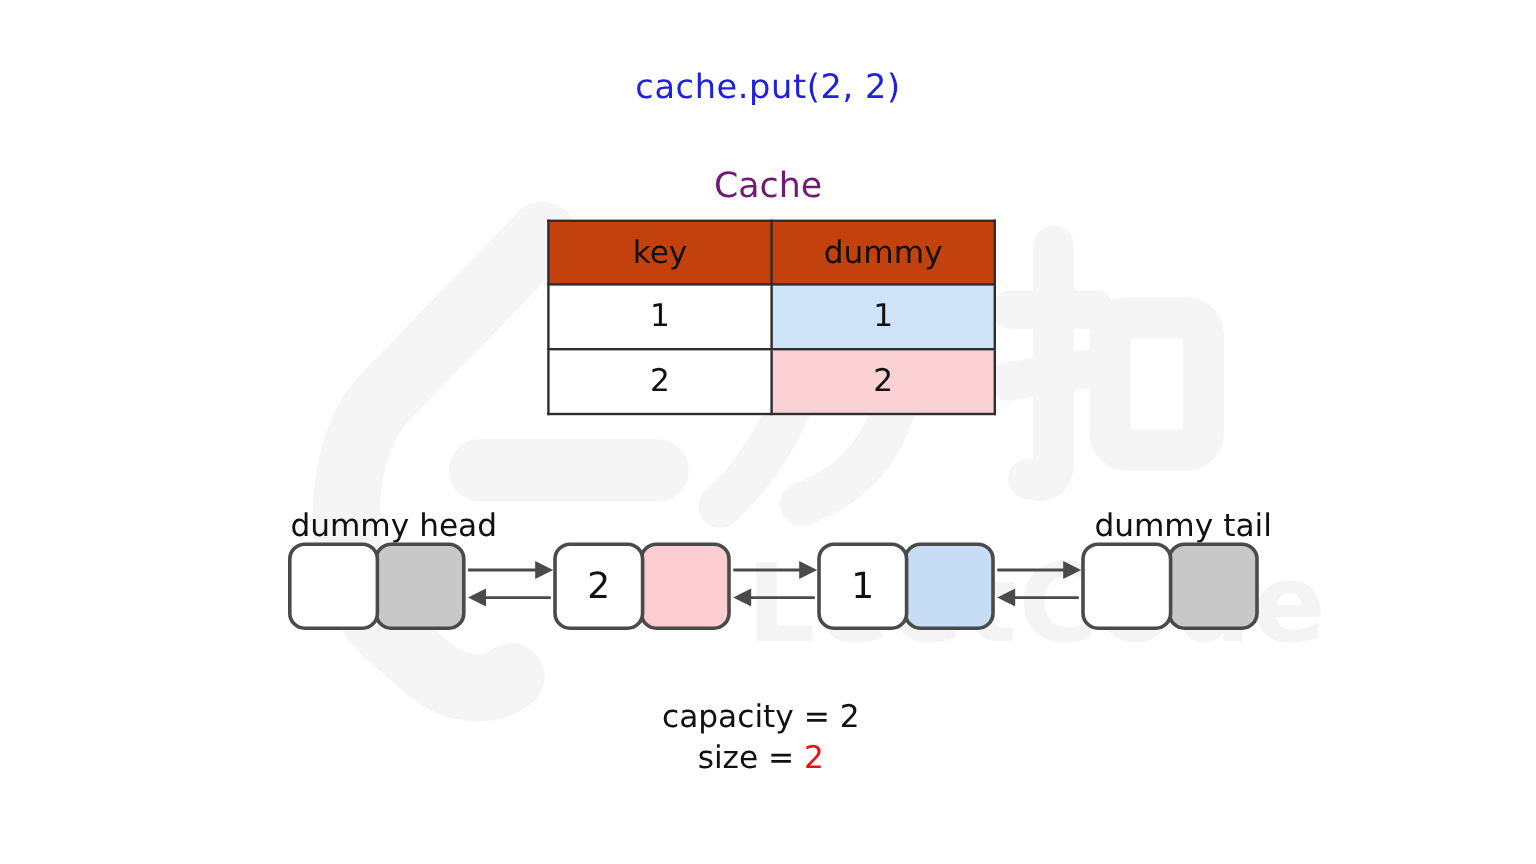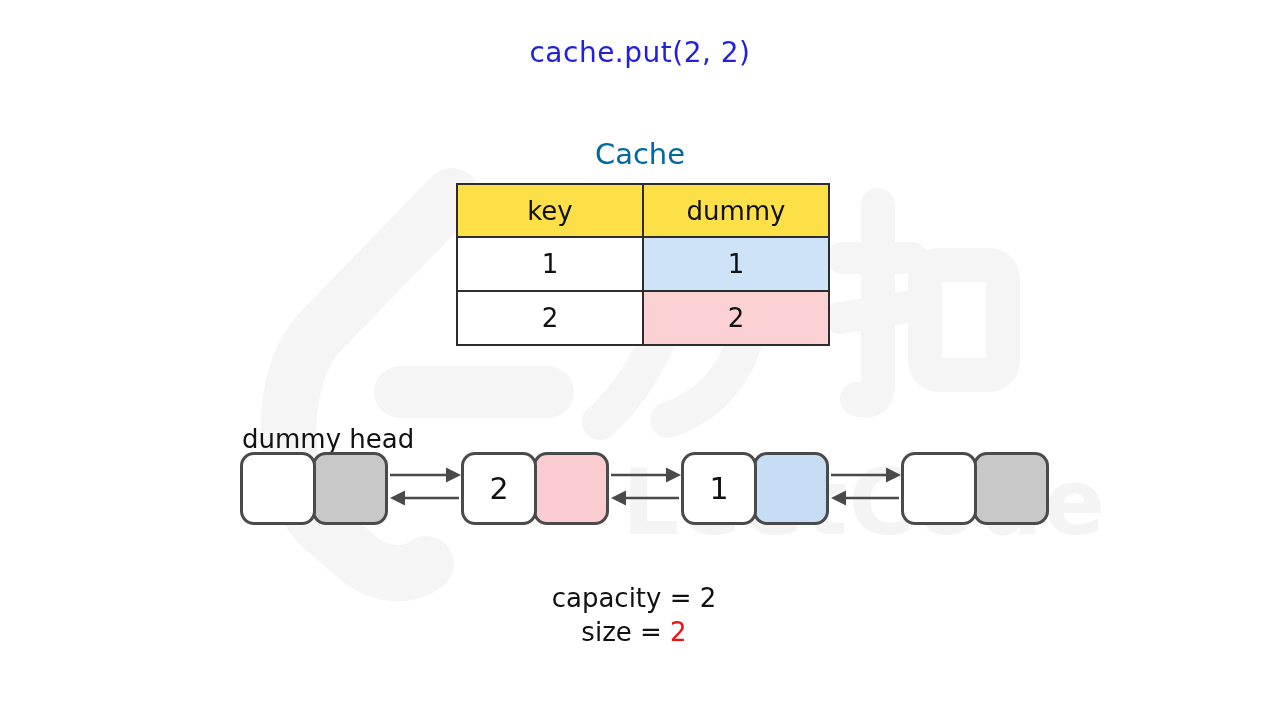--- a/index.html
+++ b/index.html
@@ -7,36 +7,36 @@
     position:relative; width:1280px; height:720px; overflow:hidden;
     background:#ffffff;
     font-family:"DejaVu Sans", "Liberation Sans", sans-serif;
     color:#111111;
   }
   .layer { position:absolute; left:0; top:0; width:1280px; height:720px; pointer-events:none; }
   #watermark-svg { z-index:0; }
   #arrows-svg   { z-index:2; }
 
   .op-title {
-    position:absolute; top:36px; left:0; width:1280px;
+    position:absolute; top:56px; left:0; width:1280px;
     text-align:center; font-size:28px; letter-spacing:0.5px; z-index:3;
   }
   .table-caption {
     position:absolute; top:137px; left:456px; width:368px;
-    text-align:center; font-size:29px; color:#0369a1; z-index:3;
+    text-align:center; font-size:29px; color:#701a75; z-index:3;
   }
   table.cache {
     position:absolute; left:456px; top:183px; border-collapse:collapse;
     table-layout:fixed; z-index:3;
   }
   table.cache td {
     width:184px; border:2px solid #2d2d2d; text-align:center;
     font-size:26px; color:#111111; padding:0;
   }
-  table.cache tr.hdr td { height:51px; background:#fde047; }
+  table.cache tr.hdr td { height:51px; background:#c2410c; }
   table.cache tr.row td { height:52px; background:#ffffff; }
 
   .dummy-label {
     position:absolute; top:424px; font-size:26px; color:#111111; z-index:3;
     white-space:nowrap;
   }
   .dummy-label.head { left:242px; }
   .dummy-label.tail { left:912px; }
 
   .node { position:absolute; top:452px; width:148px; height:73px; z-index:3; }
@@ -104,20 +104,21 @@
       <td style="background-color: rgb(207, 227, 248);">1</td>
     </tr>
     <tr class="row">
       <td>2</td>
       <td style="background-color: rgb(251, 209, 211);">2</td>
     </tr>
   </tbody>
     </table>
 
   <div class="dummy-label head">dummy head</div>
+  <div class="dummy-label tail">dummy tail</div>
 
   <svg id="arrows-svg" class="layer" viewBox="0 0 1280 720">
     <g>
       <line class="arrow-line" x1="390" y1="475" x2="448" y2="475"></line>
       <polygon class="arrow-head" points="461,475 446,467.5 446,482.5"></polygon>
     </g>
     <g>
       <line class="arrow-line" x1="459" y1="498" x2="403" y2="498"></line>
       <polygon class="arrow-head" points="390,498 405,490.5 405,505.5"></polygon>
     </g>

